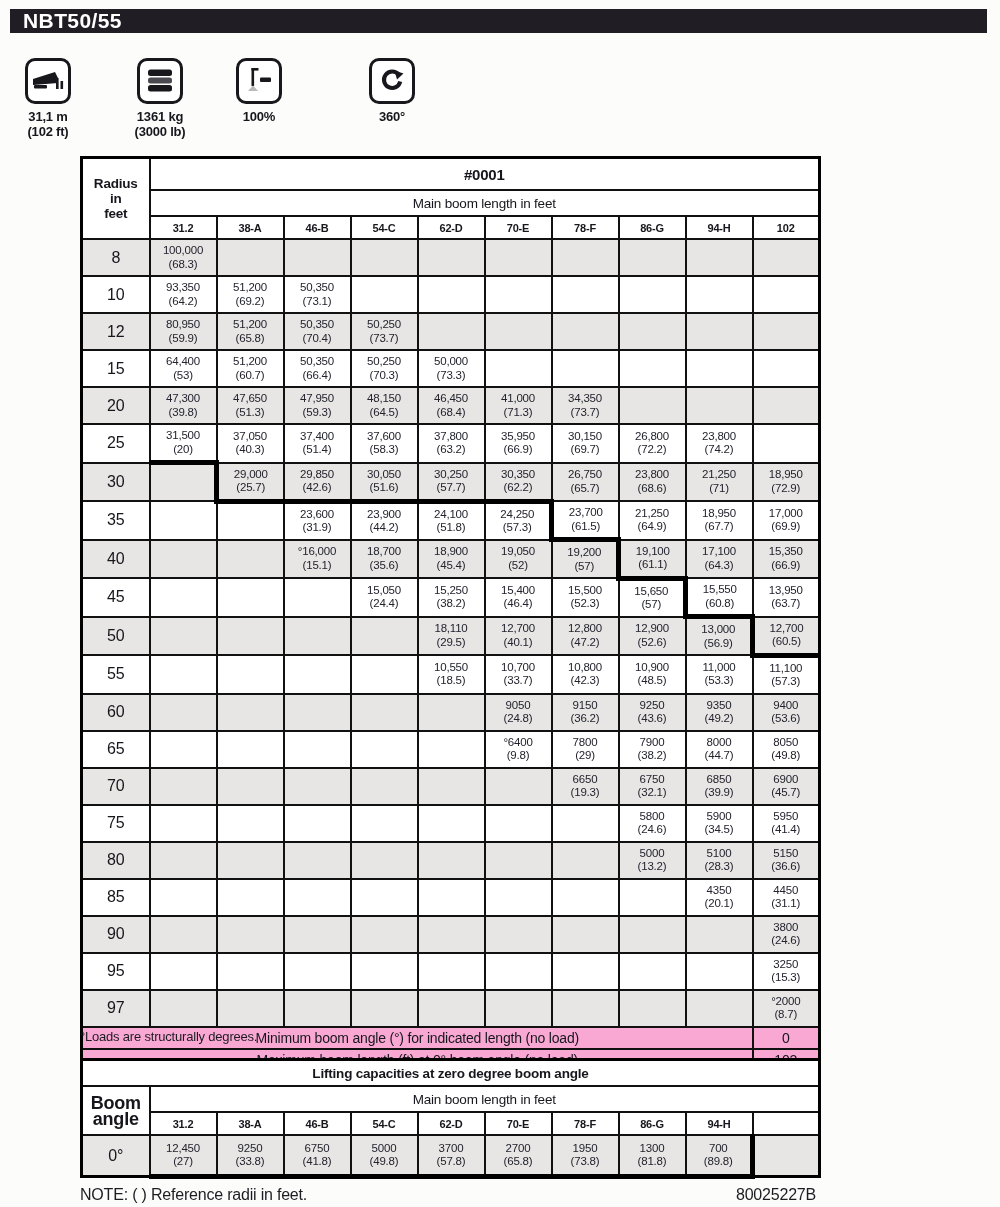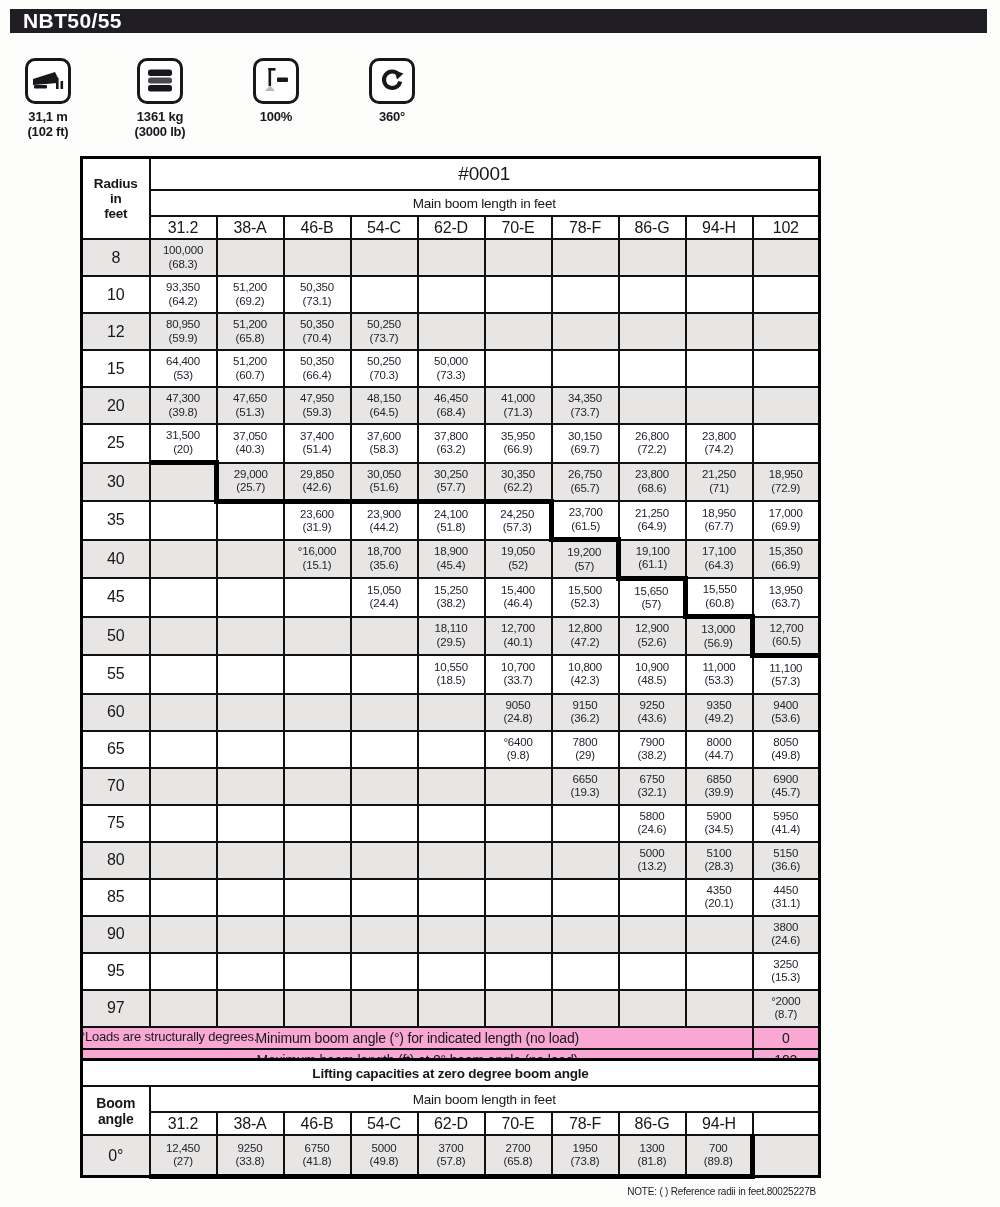--- a/index.html
+++ b/index.html
@@ -17,39 +17,39 @@
            margin:0 auto;display:flex;align-items:center;justify-content:center;box-sizing:border-box;}
   .iconlabel{font-size:13px;font-weight:bold;line-height:15px;margin-top:5px;letter-spacing:-.2px;}
 
   
   table{border-collapse:collapse;table-layout:fixed;}
   td,th{border:2px solid #111;padding:0;text-align:center;vertical-align:middle;
         font-weight:normal;letter-spacing:-.2px;overflow:hidden;}
   .t1,.t2{position:absolute;left:80px;border:3px solid #000;background:#fff;}
   .t1{top:156px;}
   .t2{top:1058px;padding-left:43px;}
-  .code-hdr{height:30px;font-size:19px;font-weight:normal;}
+  .code-hdr{height:30px;font-size:15px;font-weight:bold;}
   .boom-hdr{height:24px;font-size:13.5px;font-weight:normal;}
-  .col-lbl{height:21px;font-size:16px;font-weight:normal;}
+  .col-lbl{height:21px;font-size:11px;font-weight:bold;}
   .radius-hdr{font-size:13.5px;font-weight:bold;line-height:15px;background:#fff;}
   .datarow td{height:35px;}
   .cap{font-size:11.5px;line-height:13.5px;color:#23232e;}
   .shade td{background:#e7e6e4;}
   .plain td{background:#ffffff;}
   .footrow td{height:20px;font-size:14px;background:#f9a8d4;}
   .tk-t{border-top:5px solid #000 !important;}
   .tk-r{border-right:5px solid #000 !important;}
   .tk-b{border-bottom:5px solid #000 !important;}
 
   .notes{position:absolute;left:80px;top:1030px;font-size:13px;line-height:14.8px;color:#1c1c22;letter-spacing:-.2px;}
   .note2row{position:absolute;left:80px;top:1186px;width:736px;display:flex;
-            justify-content:flex-end;font-size:10px;color:#1c1c22;letter-spacing:-.2px;}
+            justify-content:space-between;font-size:16px;color:#1c1c22;letter-spacing:-.2px;}
 
   .t2 .title-hdr{height:24px;font-size:13.5px;font-weight:bold;}
-  .t2 .angle-hdr{font-size:14px;font-weight:bold;line-height:16px;background:#fff;}
+  .t2 .angle-hdr{font-size:18px;font-weight:bold;line-height:16px;background:#fff;}
   .t2 .datarow td{height:38px;}
   svg{display:block;}
 </style>
 </head>
 <body>
 
 <div class="page">
 
   <header class="titlebar">
     <span>NBT50/55</span>
@@ -77,21 +77,21 @@
         <rect x="3" y="11.5" width="24" height="6" rx="2.5" fill="#4a4a50"></rect>
         <rect x="3" y="19" width="24" height="6.5" rx="2.5" fill="#17171c"></rect>
       </svg>
     </div>
     <div class="iconlabel">
       <div>1361 kg</div>
       <div>(3000 lb)</div>
     </div>
   </div>
 
-  <div class="icon-group" style="left:221px;">
+  <div class="icon-group" style="left:204px;">
     <div class="iconbox">
       <svg width="30" height="30" viewBox="0 0 30 30">
         <rect x="7.5" y="2" width="2.6" height="18" fill="#17171c"></rect>
         <rect x="7.5" y="2" width="7" height="2.6" fill="#17171c"></rect>
         <polygon points="4,25 14,25 9,19.5" fill="#b9b9bc"></polygon>
         <rect x="16" y="11.5" width="11" height="4.5" rx="1" fill="#17171c"></rect>
       </svg>
     </div>
     <div class="iconlabel">
       <div>100%</div>

